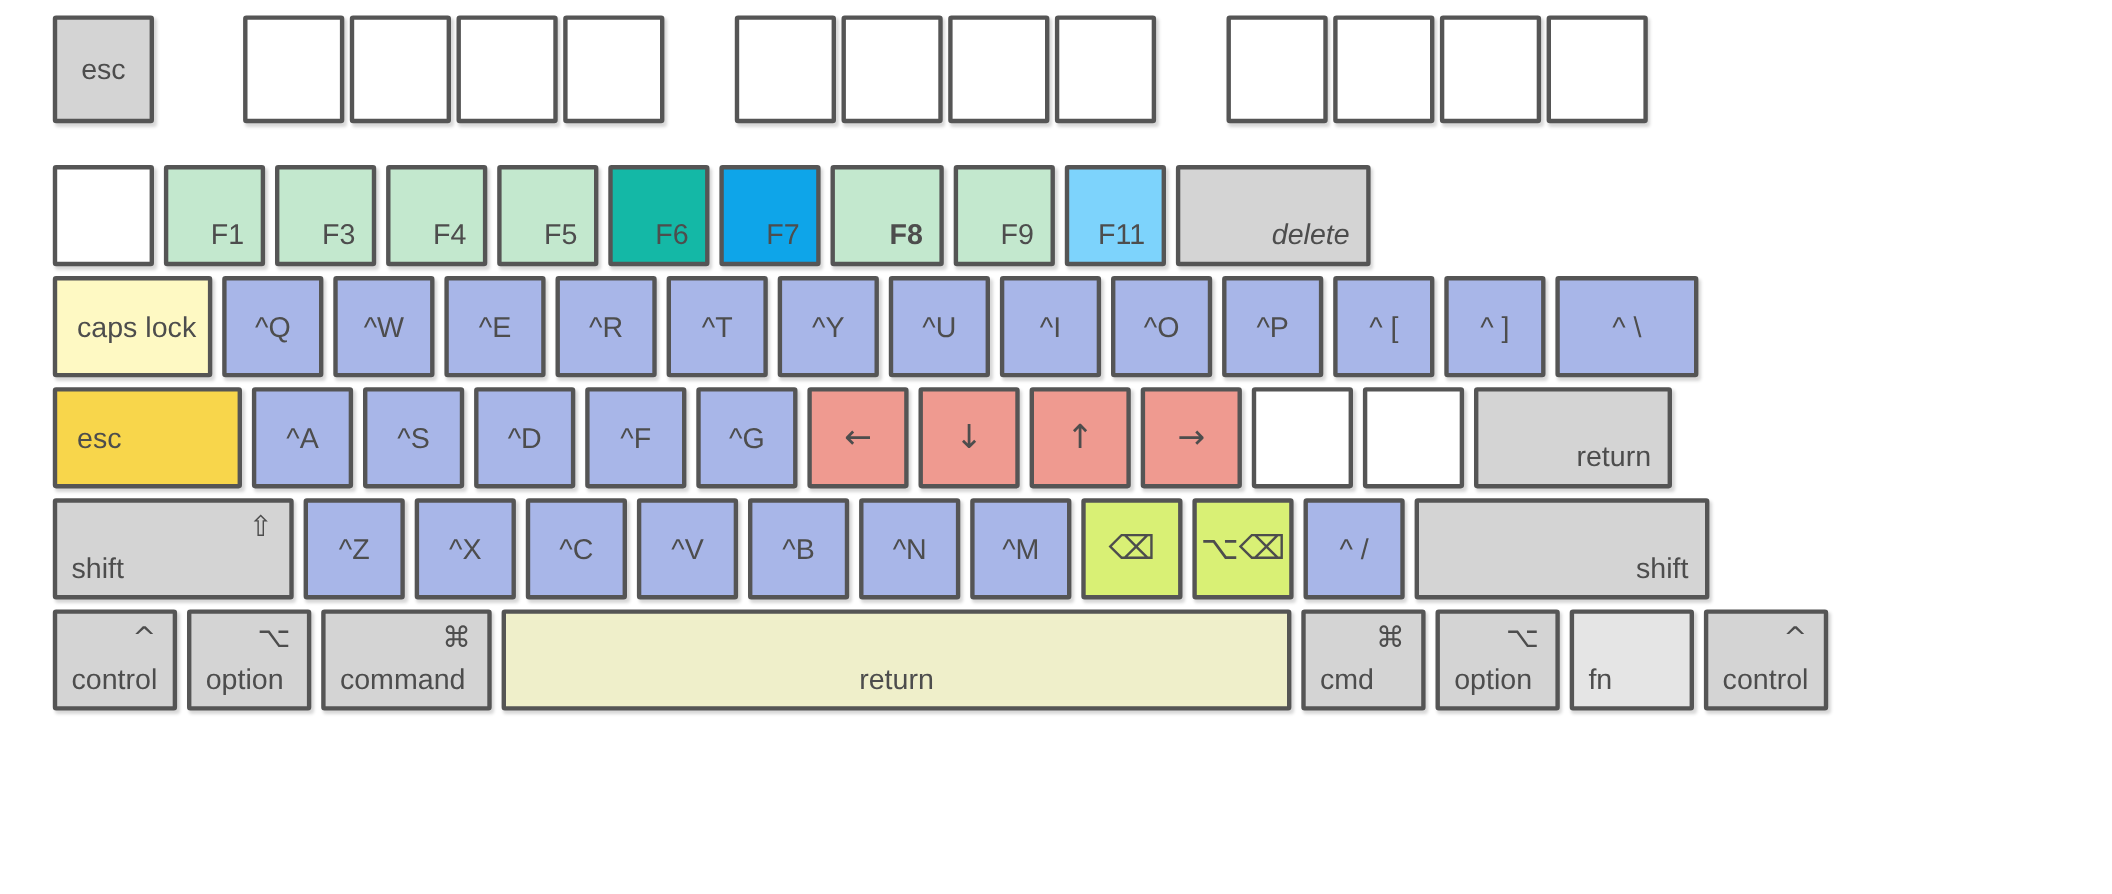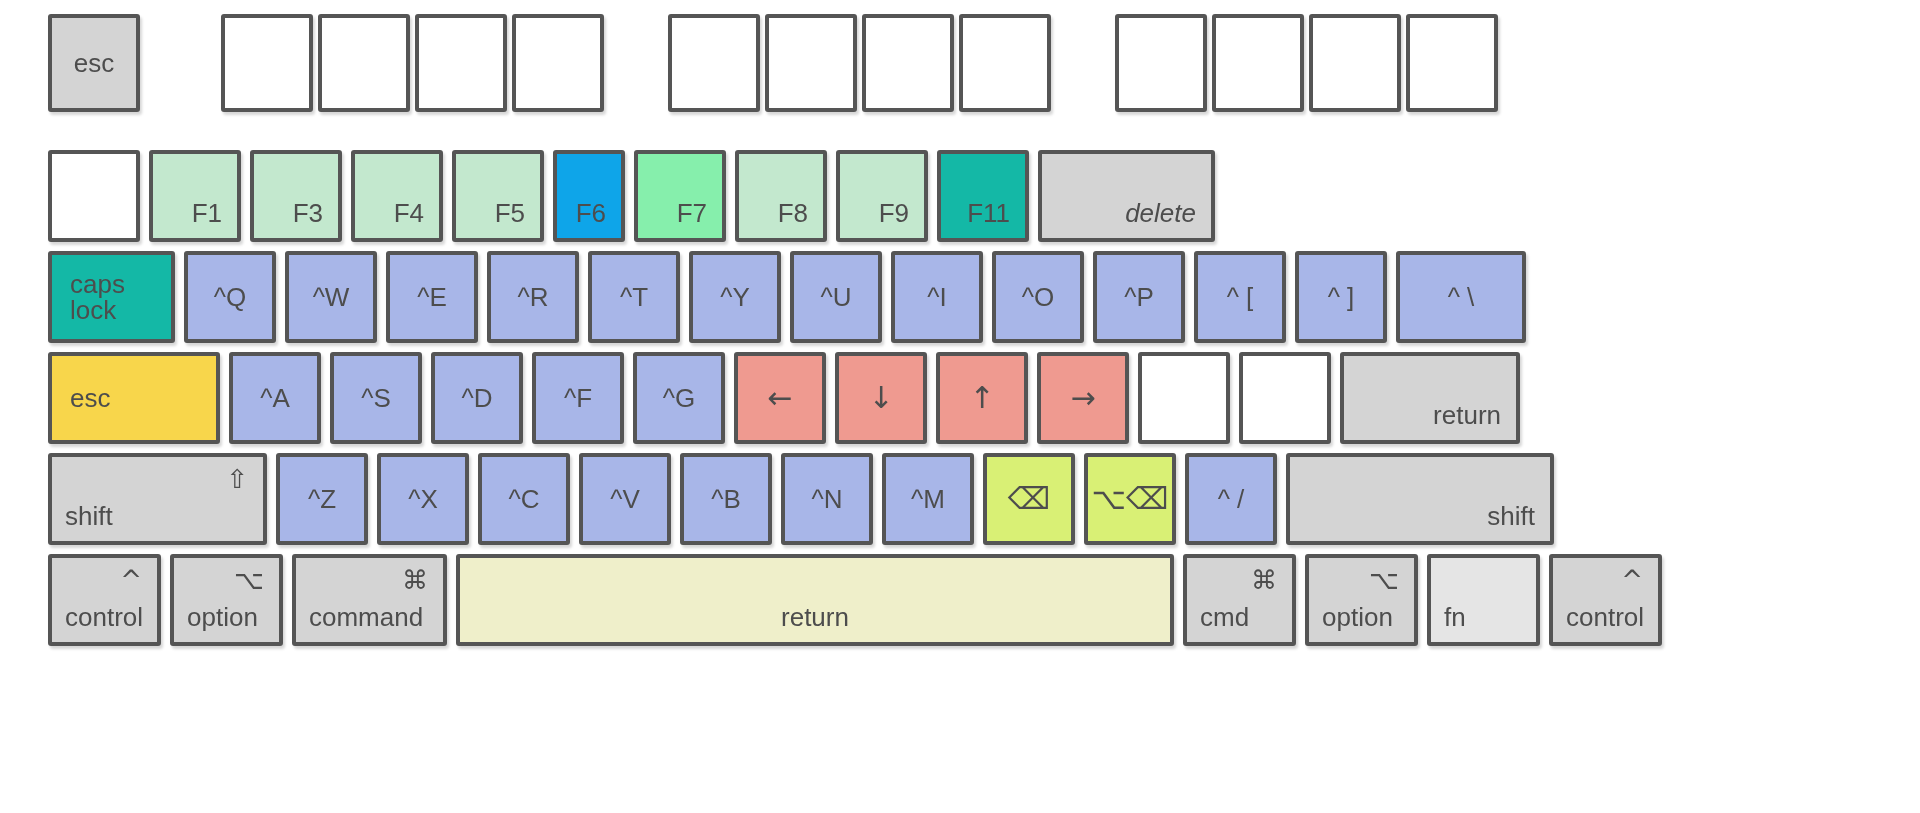--- a/index.html
+++ b/index.html
@@ -107,41 +107,41 @@
       </div>
       <div class="key" style="width: 92px; height: 92px; background: rgb(195, 232, 206); border-color: rgb(85, 85, 85); text-decoration: underline;">
         <span class="lbl-bottom-right">F3</span>
       </div>
       <div class="key" style="width: 92px; height: 92px; background: rgb(195, 232, 206); border-color: rgb(85, 85, 85);">
         <span class="lbl-bottom-right">F4</span>
       </div>
       <div class="key" style="width: 92px; height: 92px; background: rgb(195, 232, 206); border-color: rgb(85, 85, 85);">
         <span class="lbl-bottom-right">F5</span>
       </div>
-      <div class="key" style="width: 72px; height: 92px; background: #0ea5e9; border-color: rgb(85, 85, 85);">
+      <div class="key" style="width: 92px; height: 92px; background: #14b8a6; border-color: rgb(85, 85, 85);">
         <span class="lbl-bottom-right">F6</span>
       </div>
-      <div class="key" style="width: 92px; height: 92px; background: #86efac; border-color: rgb(85, 85, 85);">
+      <div class="key" style="width: 92px; height: 92px; background: #0ea5e9; border-color: rgb(85, 85, 85);">
         <span class="lbl-bottom-right">F7</span>
       </div>
-      <div class="key" style="width: 92px; height: 92px; background: rgb(195, 232, 206); border-color: rgb(85, 85, 85);">
+      <div class="key" style="width: 103px; height: 92px; background: rgb(195, 232, 206); border-color: rgb(85, 85, 85); font-weight: bold;">
         <span class="lbl-bottom-right">F8</span>
       </div>
       <div class="key" style="width: 92px; height: 92px; background: rgb(195, 232, 206); border-color: rgb(85, 85, 85);">
         <span class="lbl-bottom-right">F9</span>
       </div>
-      <div class="key" style="width: 92px; height: 92px; background: #14b8a6; border-color: rgb(85, 85, 85);">
+      <div class="key" style="width: 92px; height: 92px; background: #7dd3fc; border-color: rgb(85, 85, 85);">
         <span class="lbl-bottom-right">F11</span>
       </div>
       <div class="key" style="width: 177px; height: 92px; background: rgb(212, 212, 212); border-color: rgb(85, 85, 85); font-style: italic;">
         <span class="lbl-bottom-right">delete</span>
       </div>
     </div>
     <div class="kb-row" style="top: 251px; left: 48px;">
-      <div class="key" style="width: 127px; height: 92px; background: #14b8a6; border-color: rgb(85, 85, 85);">
+      <div class="key" style="width: 145px; height: 92px; background: #fef9c3; border-color: rgb(85, 85, 85);">
         <span class="lbl-center" style="text-align: left; padding-left: 18px;">caps lock</span>
       </div>
       <div class="key" style="width: 92px; height: 92px; background: rgb(168, 182, 232); border-color: rgb(85, 85, 85);">
         <span class="lbl-center">^Q</span>
       </div>
       <div class="key" style="width: 92px; height: 92px; background: rgb(168, 182, 232); border-color: rgb(85, 85, 85);">
         <span class="lbl-center">^W</span>
       </div>
       <div class="key" style="width: 92px; height: 92px; background: rgb(168, 182, 232); border-color: rgb(85, 85, 85);">
         <span class="lbl-center">^E</span>

